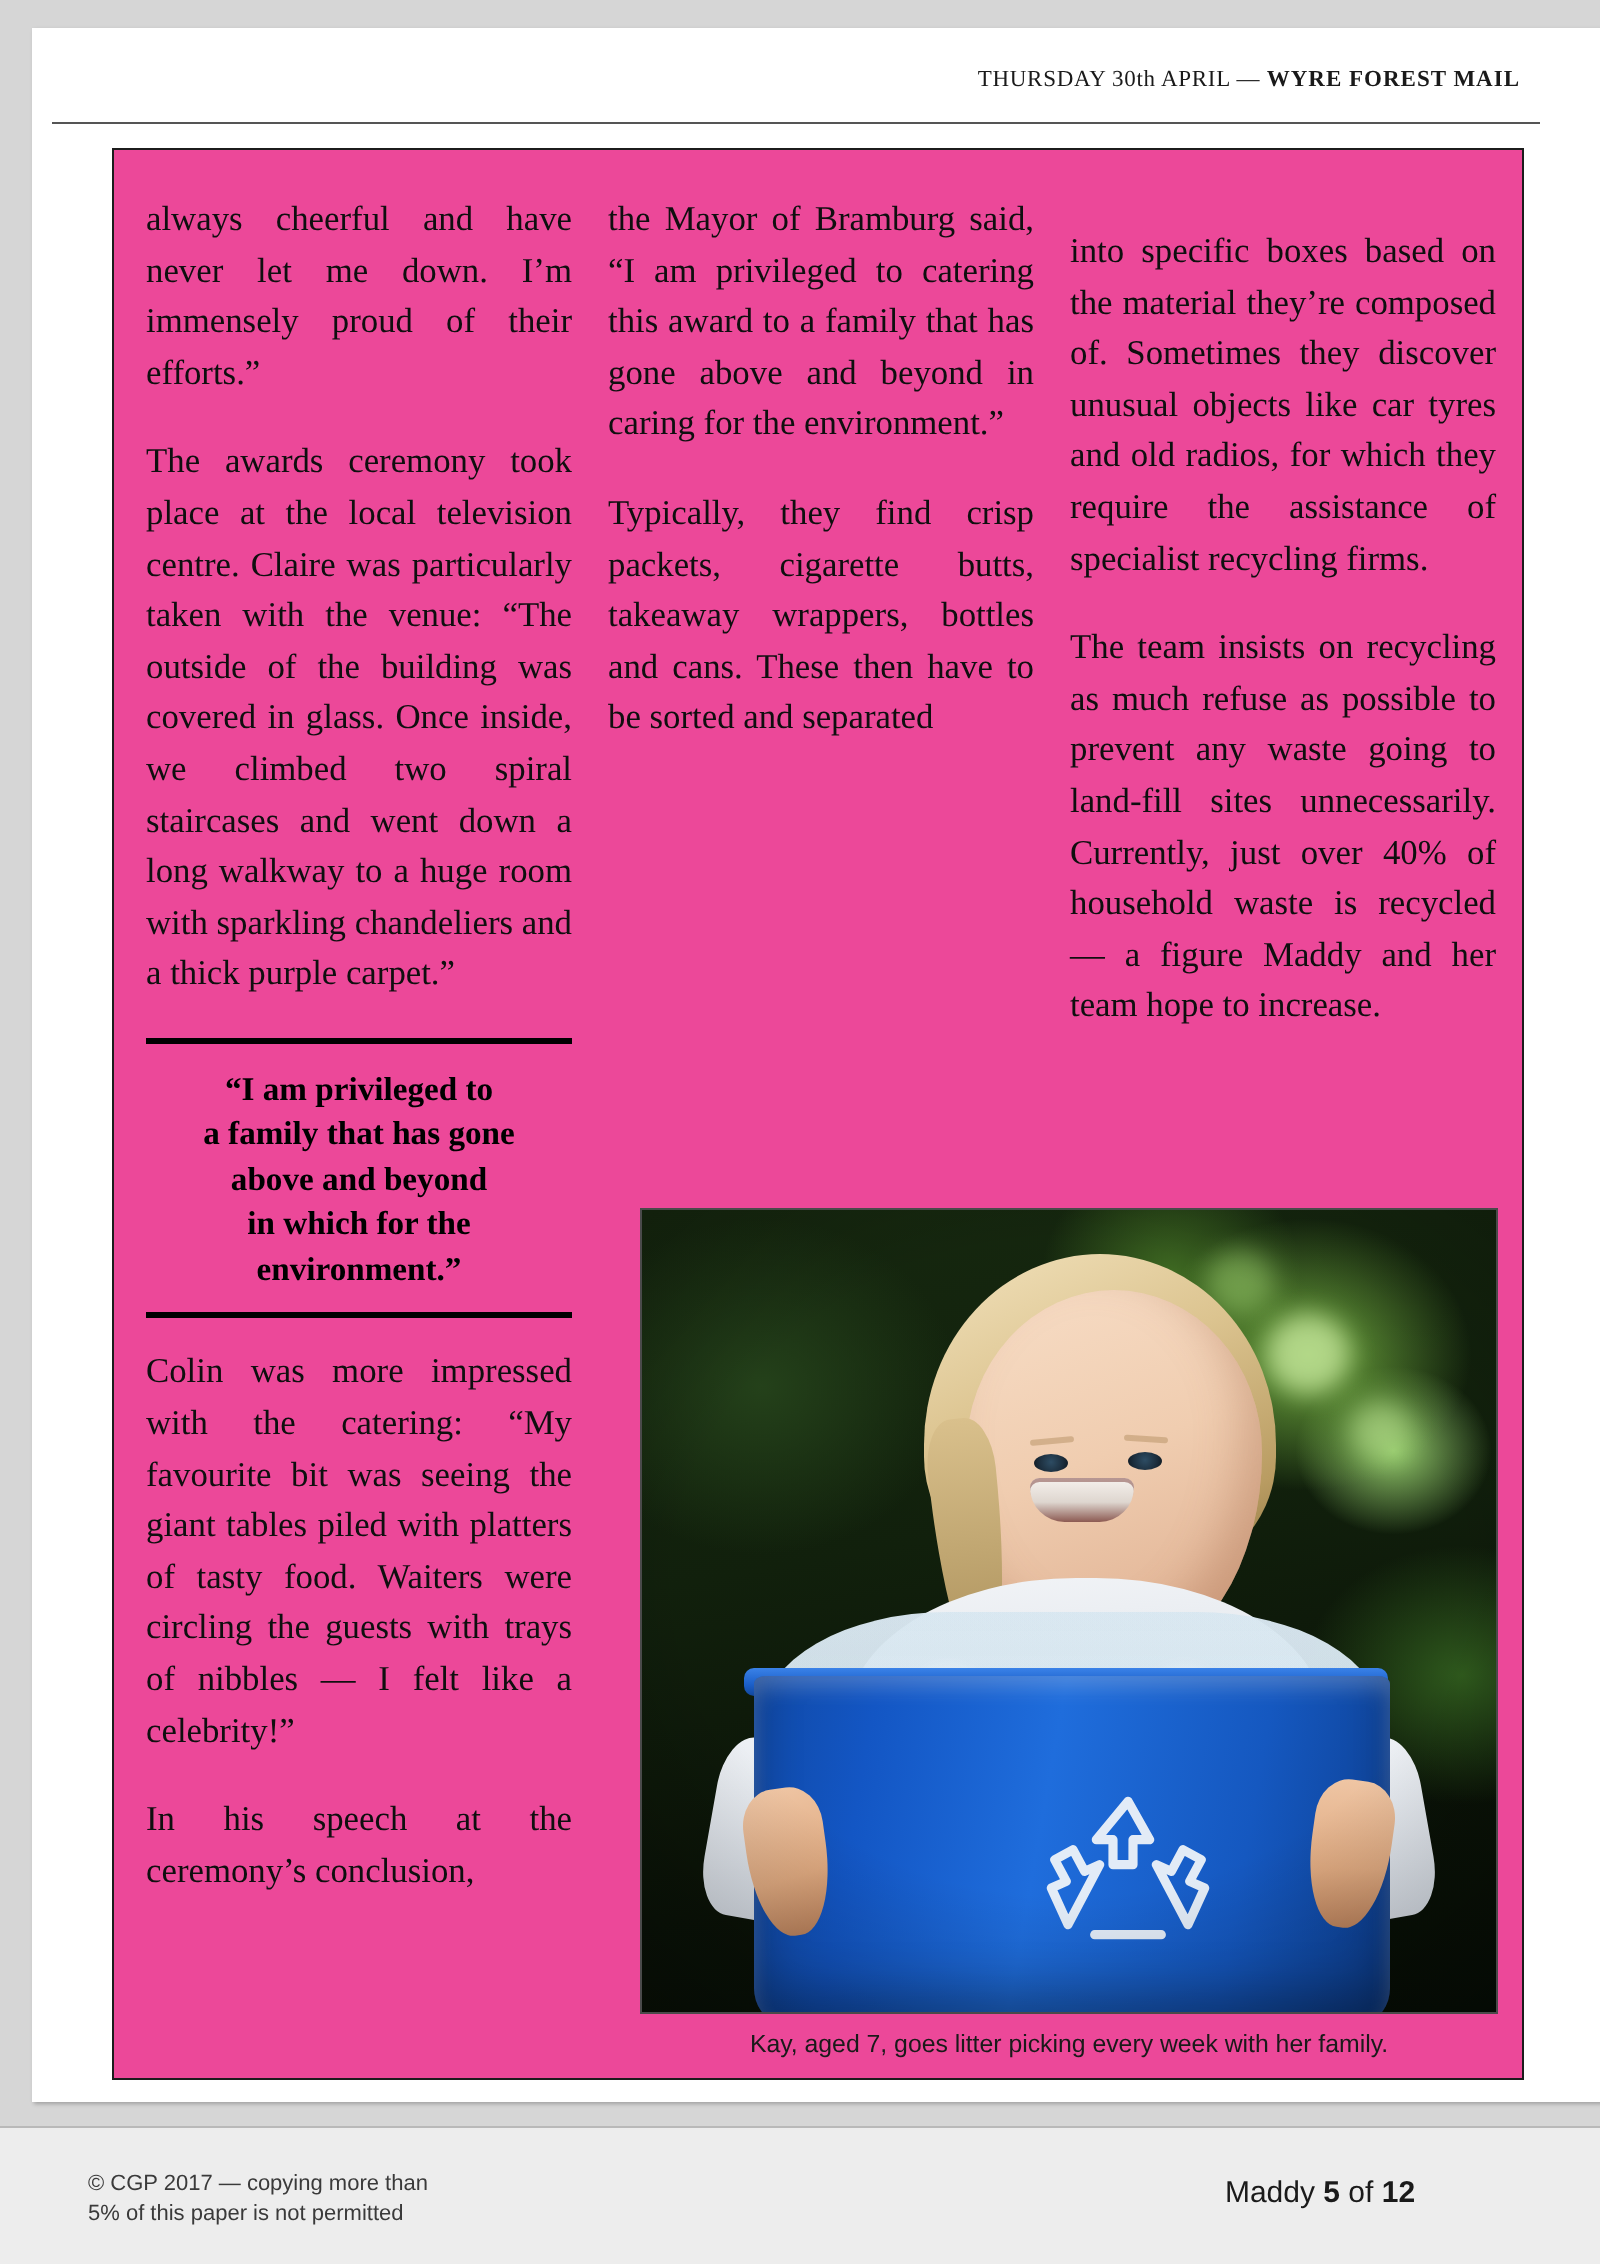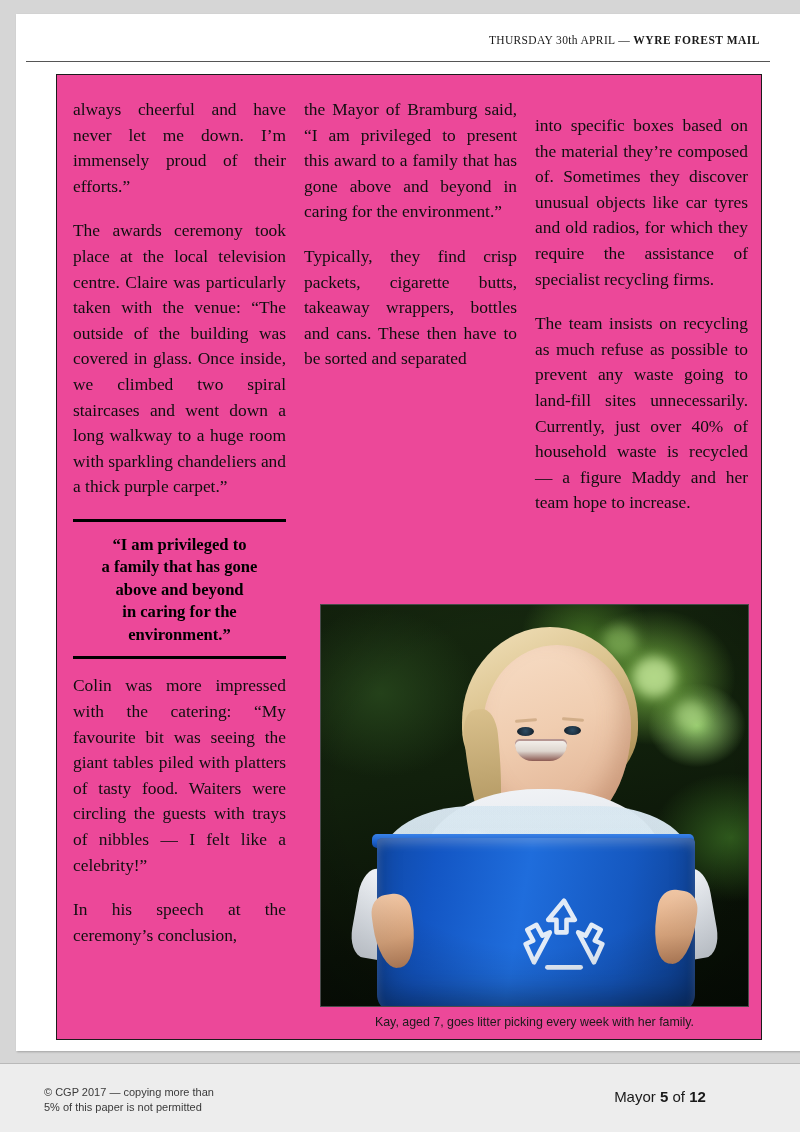--- a/index.html
+++ b/index.html
@@ -337,32 +337,32 @@
         <div class="col col-1">
           <p class="body-par">always cheerful and have never let me down.  I’m immensely proud of their efforts.”</p>
           <p class="body-par">The awards ceremony took place at the local television centre.  Claire was particularly taken with the venue: “The outside of the building was covered in glass.  Once inside, we climbed two spiral staircases and went down a long walkway to a huge room with sparkling chandeliers and a thick purple carpet.”</p>
 
           <div class="pullquote">
             <div class="pq-rule pq-rule-top"></div>
             <div class="pq-text">
               <div>“I am privileged to</div>
               <div>a family that has gone</div>
               <div>above and beyond</div>
-              <div>in caring for the</div>
+              <div>in which for the</div>
               <div>environment.”</div>
             </div>
             <div class="pq-rule pq-rule-bottom"></div>
           </div>
 
           <p class="body-par">Colin was more impressed with the catering: “My favourite bit was seeing the giant tables piled with platters of tasty food.  Waiters were circling the guests with trays of nibbles — I felt like a celebrity!”</p>
           <p class="body-par last">In his speech at the ceremony’s conclusion,</p>
         </div>
 
         <div class="col col-2">
-          <p class="body-par">the Mayor of Bramburg said, “I am privileged to present this award to a family that has gone above and beyond in caring for the environment.”</p>
+          <p class="body-par">the Mayor of Bramburg said, “I am privileged to catering this award to a family that has gone above and beyond in caring for the environment.”</p>
           <p class="body-par last">Typically, they find crisp packets, cigarette butts, takeaway wrappers, bottles and cans.  These then have to be sorted and separated</p>
         </div>
 
         <div class="col col-3">
           <p class="body-par">into specific boxes based on the material they’re composed of.  Sometimes they discover unusual objects like car tyres and old radios, for which they require the assistance of specialist recycling firms.</p>
           <p class="body-par last">The team insists on recycling as much refuse as possible to prevent any waste going to land-fill sites unnecessarily.  Currently, just over 40% of household waste is recycled — a figure Maddy and her team hope to increase.</p>
         </div>
 
         <div class="photo-block">
           <div class="photo-frame">
@@ -411,19 +411,19 @@
   </div>
 
   <div class="footer-band"></div>
 
   <div class="footer-copyright">
     <div>© CGP 2017 — copying more than</div>
     <div>5% of this paper is not permitted</div>
   </div>
 
   <div class="footer-page">
-    <span>Mayor</span>
+    <span>Maddy</span>
     <b>5</b>
     <span>of</span>
     <b>12</b>
   </div>
 
 </div>
 
 </body></html>

